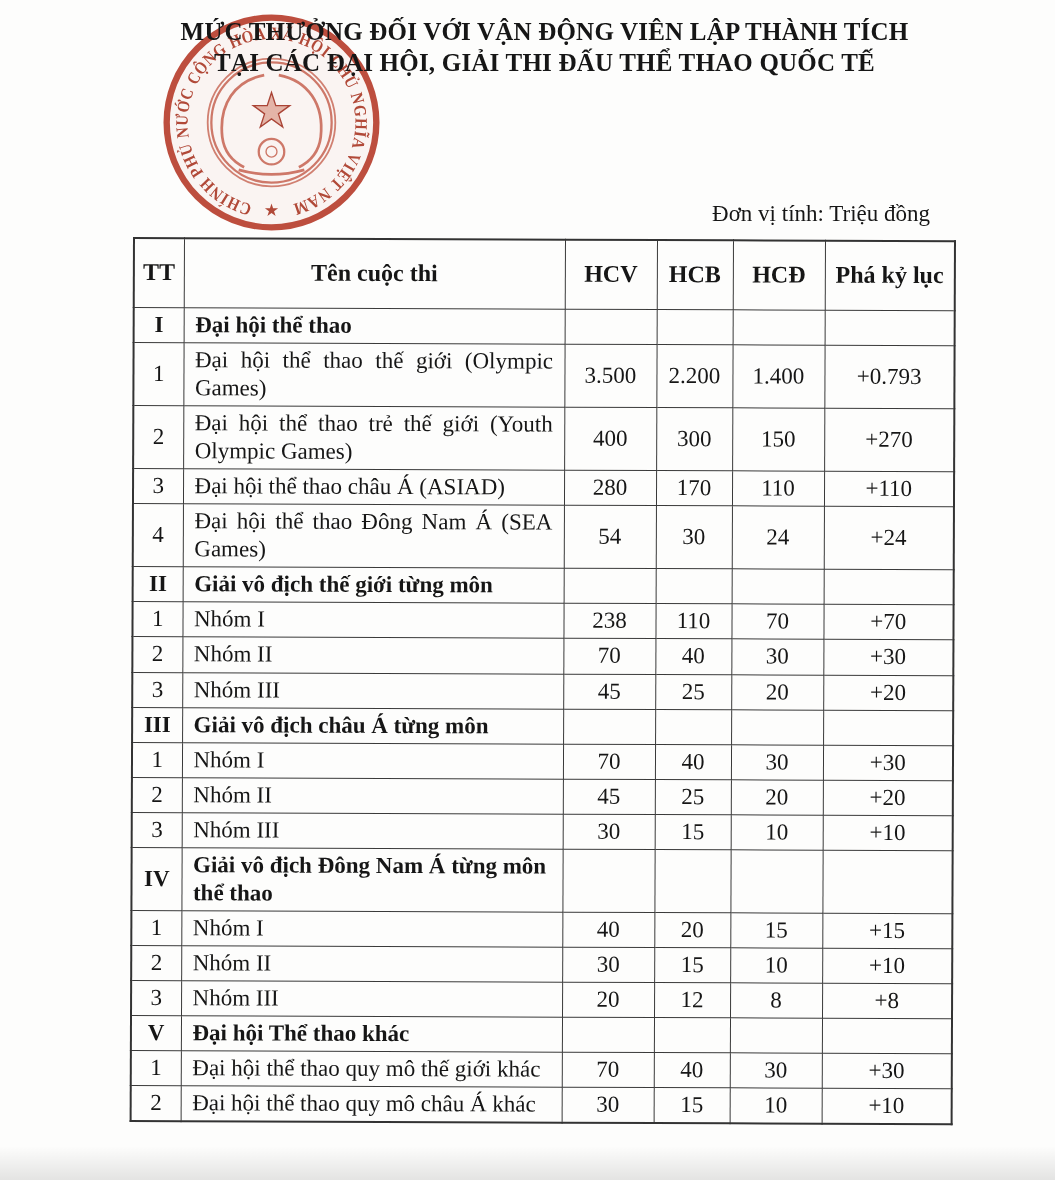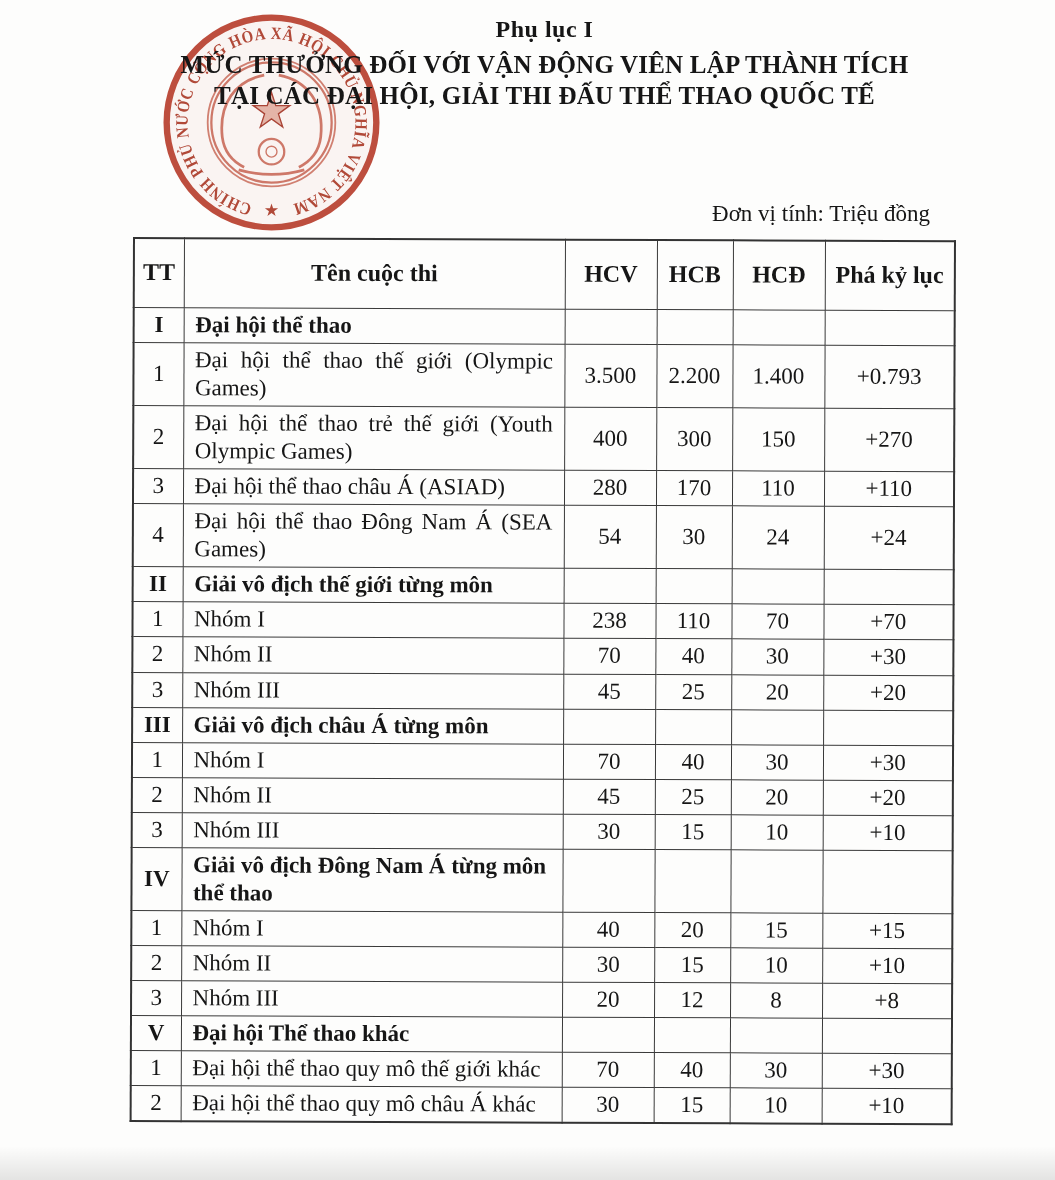--- a/index.html
+++ b/index.html
@@ -77,21 +77,20 @@
       <path d="M -36 52 Q 0 62 36 52" stroke-width="3"></path>
     </g>
     <path id="sealTextPath" d="M -21 90 A 92 92 0 1 1 21 90" fill="none"></path>
     <text class="seal-text">
       <textPath href="#sealTextPath" startOffset="0" textLength="534" lengthAdjust="spacingAndGlyphs">CHÍNH PHỦ NƯỚC CỘNG HÒA XÃ HỘI CHỦ NGHĨA VIỆT NAM</textPath>
     </text>
     <text class="seal-star" x="0" y="103" text-anchor="middle">★</text>
   </svg>
 
   <header class="doc-header">
-    <div class="appendix">Phụ lục I</div>
     <div class="title-line">MỨC THƯỞNG ĐỐI VỚI VẬN ĐỘNG VIÊN LẬP THÀNH TÍCH</div>
     <div class="title-line">TẠI CÁC ĐẠI HỘI, GIẢI THI ĐẤU THỂ THAO QUỐC TẾ</div>
   </header>
 
   <div class="unit-note">Đơn vị tính: Triệu đồng</div>
 
   <table class="reward-table">
     <colgroup>
       <col style="width:50px">
         <col style="width:381px">

